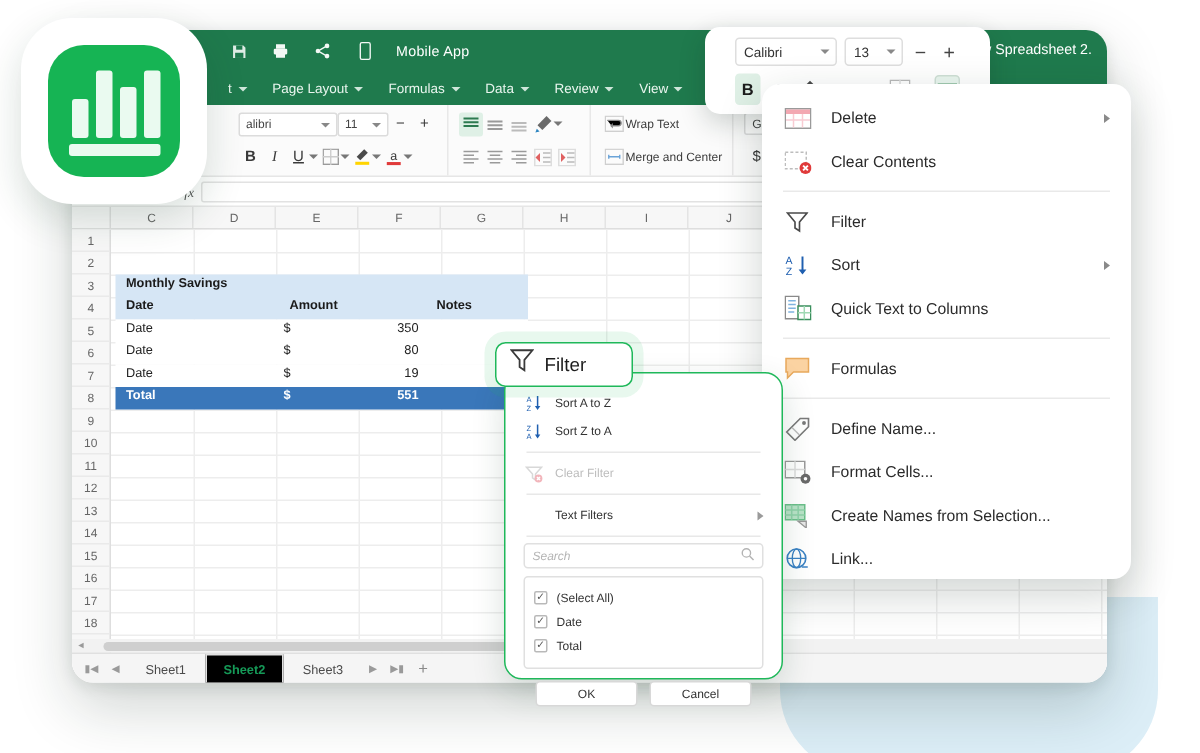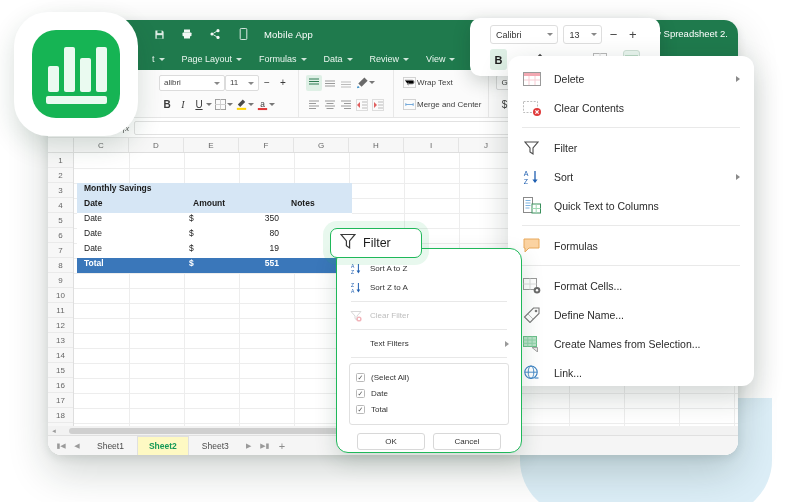--- a/index.html
+++ b/index.html
@@ -107,21 +107,21 @@
   .c-cur{width:20px;text-align:left;}
   .c-amt{width:76px;text-align:right;padding-right:6px;}
   .c-notes{flex:1;padding-left:6px;}
   .c-amt-head{width:96px;text-align:left;padding-left:4px;}
 
   
   .sheetbar{position:absolute;left:0;bottom:0;width:100%;height:20px;background:#f5f5f5;
             border-top:1px solid #e0e0e0;display:flex;align-items:center;padding-left:6px;gap:2px;}
   .navbtn{width:14px;text-align:center;font-size:7px;color:#9a9a9a;}
   .stab{height:20px;padding:0 11px;display:flex;align-items:center;font-size:8.5px;color:#4a4a4a;}
-  .stab.active{background:#fef9c3;color:#159957;font-weight:bold;border-top:1px solid #e0e0e0;
+  .stab.active{background:#000000;color:#159957;font-weight:bold;border-top:1px solid #e0e0e0;
                border-left:1px solid #e0e0e0;border-right:1px solid #e0e0e0;}
   .plus{font-size:11px;color:#8a8a8a;padding:0 5px;}
 
   
   .hscroll{position:absolute;left:0;bottom:20px;width:100%;height:9px;background:#f2f2f2;
            display:flex;align-items:center;}
   .hthumb{height:6px;background:#cfcfcf;border-radius:3px;margin-left:12px;width:290px;}
 
   
   .appicon-outer{
@@ -659,38 +659,38 @@
           </svg>
       </span>
       <span class="mi-lb">Formulas</span>
     </div>
 
     <div class="mdiv"></div>
 
     <div class="mi">
       <span class="mi-ic">
         <svg width="18" height="16" viewBox="0 0 18 16">
+            <path d="M10.5 1h5.5v5.5L7 15.5 1.5 10z" fill="none" stroke="#7a7a7a" stroke-width="1.1"></path>
+            <circle cx="13" cy="4" r="1.3" fill="#7a7a7a"></circle>
+            <path stroke="#bdbdbd" d="M5 7l5 5"></path>
+          </svg>
+      </span>
+      <span class="mi-lb">Define Name...</span>
+    </div>
+
+    <div class="mi">
+      <span class="mi-ic">
+        <svg width="18" height="16" viewBox="0 0 18 16">
             <rect x="0.5" y="0.5" width="13" height="11" fill="#fff" stroke="#9a9a9a"></rect>
             <path stroke="#dcdcdc" d="M7 0.5v11M0.5 6h13"></path>
             <circle cx="14" cy="12.2" r="3.3" fill="#6a6a6a"></circle>
             <circle cx="14" cy="12.2" r="1.2" fill="#fff"></circle>
           </svg>
       </span>
       <span class="mi-lb">Format Cells...</span>
-    </div>
-
-    <div class="mi">
-      <span class="mi-ic">
-        <svg width="18" height="16" viewBox="0 0 18 16">
-            <path d="M10.5 1h5.5v5.5L7 15.5 1.5 10z" fill="none" stroke="#7a7a7a" stroke-width="1.1"></path>
-            <circle cx="13" cy="4" r="1.3" fill="#7a7a7a"></circle>
-            <path stroke="#bdbdbd" d="M5 7l5 5"></path>
-          </svg>
-      </span>
-      <span class="mi-lb">Define Name...</span>
     </div>
 
     <div class="mi">
       <span class="mi-ic">
         <svg width="18" height="16" viewBox="0 0 18 16">
             <rect x="0.5" y="0.5" width="13" height="10" fill="#b9e3c8" stroke="#6bbf8a"></rect>
             <path stroke="#8ed1a8" d="M4.8 0.5v10M9.1 0.5v10M0.5 4h13M0.5 7.3h13"></path>
             <path d="M9 11.5h5.5V16z" fill="#e8e8e8" stroke="#9a9a9a" stroke-width=".9"></path>
           </svg>
       </span>
@@ -744,20 +744,29 @@
       </span>
       <span>Clear Filter</span>
     </div>
     <div class="fp-div"></div>
     <div class="fp-item">
       <span class="fp-ic"></span>
       <span>Text Filters</span>
       <i class="fp-ar"></i>
     </div>
     <div class="fp-div"></div>
+    <div class="fp-search">
+      <span>Search</span>
+      <span style="margin-left:auto">
+        <svg width="9" height="9" viewBox="0 0 10 10">
+            <circle cx="4" cy="4" r="3.1" fill="none" stroke="#b4b4b4"></circle>
+            <path stroke="#b4b4b4" stroke-width="1.1" d="M6.3 6.3 9.3 9.3"></path>
+          </svg>
+      </span>
+    </div>
     <div class="fp-list">
       <div class="fp-chk">
         <span class="chk">✓</span>
         <span>(Select All)</span>
       </div>
       <div class="fp-chk">
         <span class="chk">✓</span>
         <span>Date</span>
       </div>
       <div class="fp-chk">

